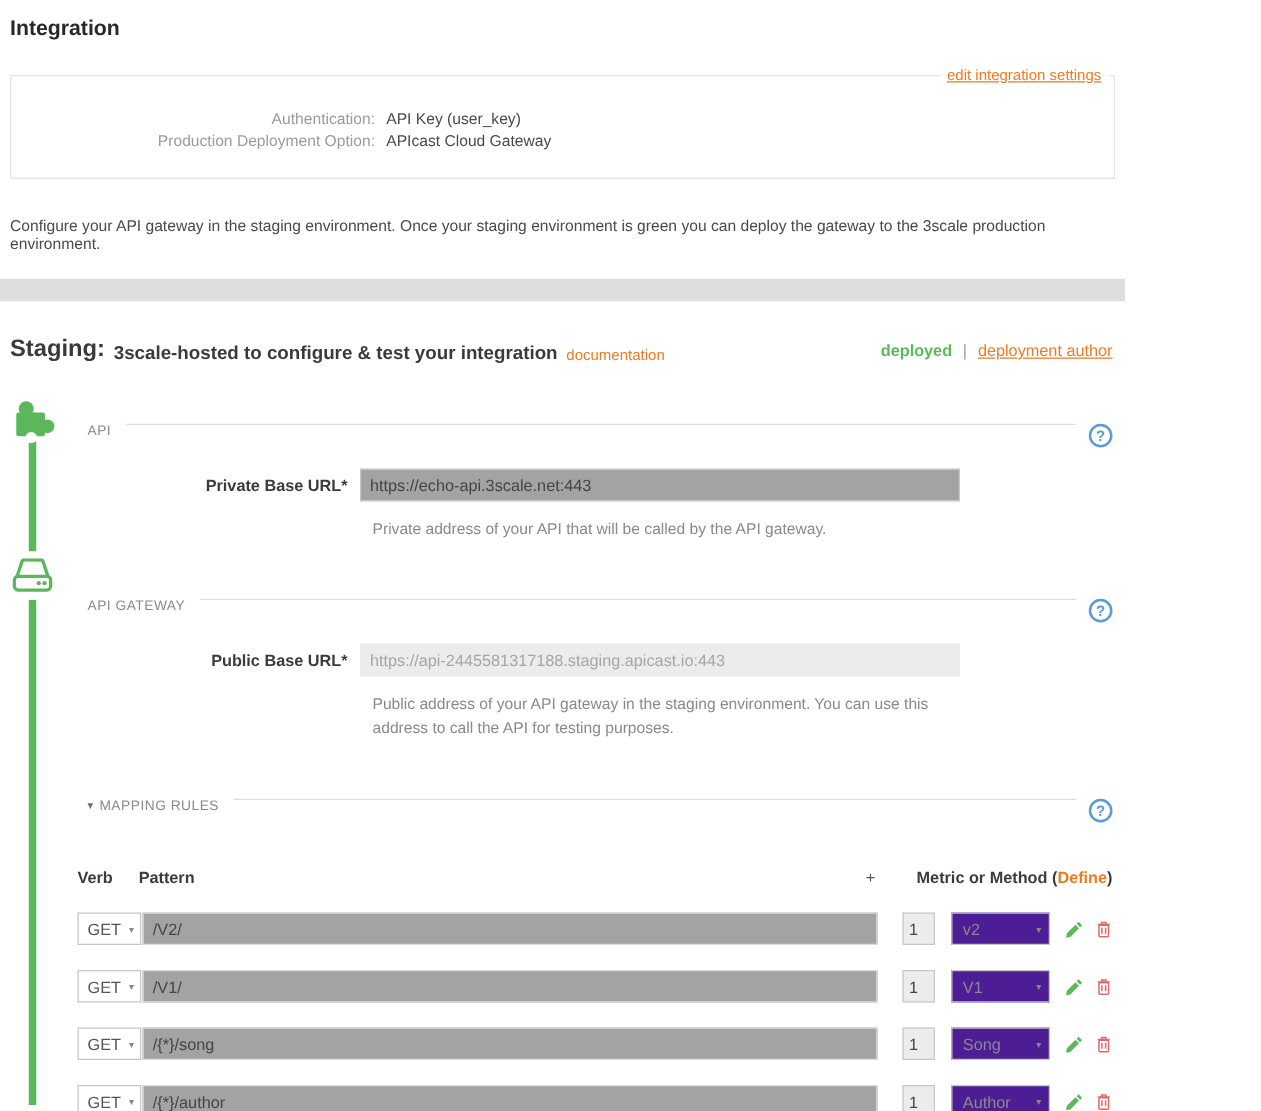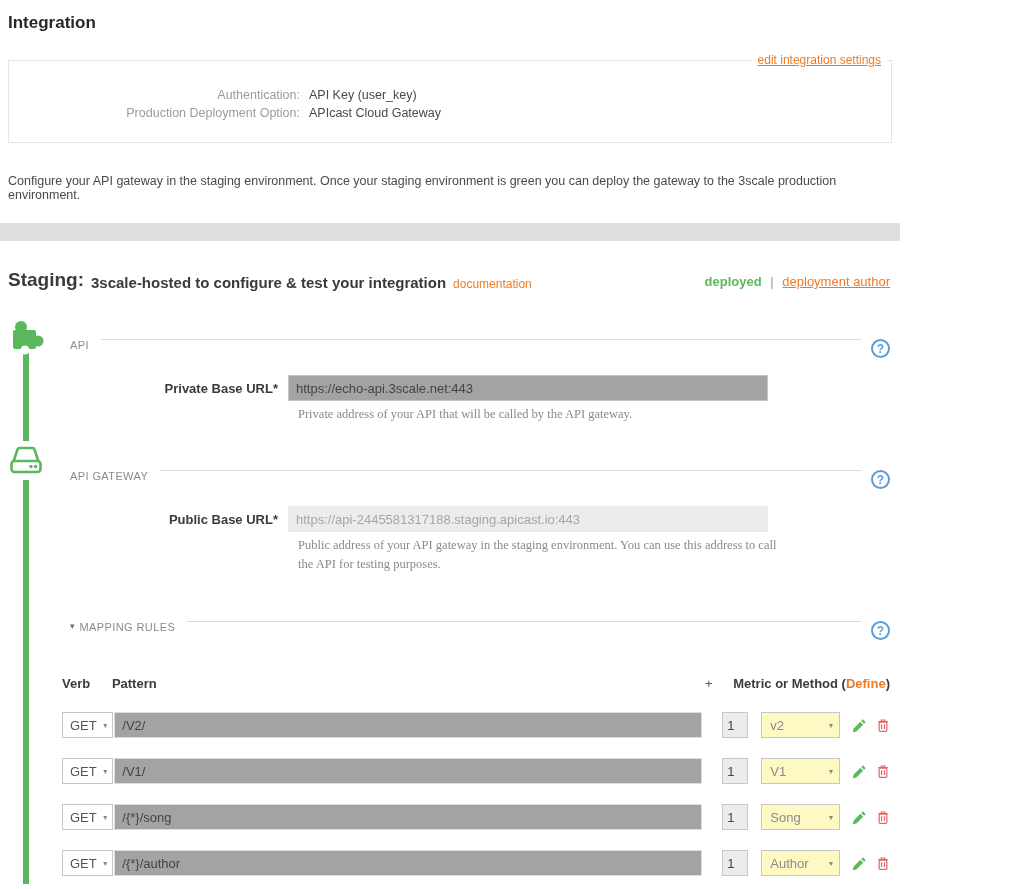--- a/index.html
+++ b/index.html
@@ -52,42 +52,42 @@
 
   .head-api { margin-top:48px; }
   .head-gw { margin-top:46px; }
   .head-mr { margin-top:47px; }
 
   .form-row { display:flex; align-items:center; margin-top:17px; }
   .form-row .flabel { width:226px; text-align:right; padding-right:10px; font-size:13px; font-weight:bold; color:#3b3b3b; }
   .url-input { width:480px; height:26px; border:1px solid #c6c6c6; padding:0 7px; font-size:13px;
                color:#444; font-family:"Liberation Sans","DejaVu Sans",sans-serif; background:#a3a3a3; }
   .url-input.disabled { background:#ececec; border-color:#ececec; color:#a6a6a6; }
-  .help-text { margin:4px 0 0 236px; font-size:12.5px; color:#8a8a8a; width:480px; line-height:19px;font-family:Liberation Serif, serif; }
+  .help-text { margin:13px 0 0 236px; font-size:12.5px; color:#8a8a8a; width:480px; line-height:19px; }
 
   
   .mr-table { margin-top:34px; }
   .mr-headrow { display:flex; align-items:center; font-size:13px; font-weight:bold; color:#3b3b3b; height:18px; }
   .mh-verb { width:56px; }
   .mh-pattern { width:646px; }
   .mh-spacer { width:20px; }
   .mh-plus { width:26px; font-weight:normal; color:#555; text-align:left; }
-  .mh-metric { margin-left:5px; white-space:nowrap; }
+  .mh-metric { margin-left:18px; white-space:nowrap; }
   .define-link { color:#ee7b24; cursor:pointer; }
 
   .mr-row { display:flex; align-items:center; margin-top:20px; height:26px; }
   .verb-select { width:55px; height:26px; border:1px solid #c6c6c6; background:#fff; display:flex;
                  align-items:center; justify-content:space-between; padding:0 5px 0 7px; font-size:13px;
                  color:#555; cursor:pointer; }
   .verb-select .caret, .metric-select .caret { font-size:8px; color:#888; }
   .pattern-input { margin-left:1px; width:645px; height:26px; background:#a3a3a3; border:1px solid #dcdcdc;
                    padding:0 7px; font-size:13px; color:#444; font-family:"Liberation Sans","DejaVu Sans",sans-serif; }
   .delta-input { margin-left:20px; width:26px; height:26px; background:#ececec; border:1px solid #c8c8c8;
                  padding:0 4px; font-size:13px; color:#444; font-family:"Liberation Sans","DejaVu Sans",sans-serif; }
-  .metric-select { margin-left:13px; width:85px; height:26px; border:1px solid #c6c6c6; background:#fef9c3;
+  .metric-select { margin-left:13px; width:85px; height:26px; border:1px solid #c6c6c6; background:#4c1d95;
                    display:flex; align-items:center; justify-content:space-between; padding:0 6px 0 8px;
                    font-size:13px; color:#8a8a8a; cursor:pointer; }
   .row-actions { display:flex; align-items:center; margin-left:12px; gap:9px; }
   .icon-btn { background:none; border:none; cursor:pointer; padding:0; display:flex; align-items:center; }
 
   .add-rule { display:flex; align-items:center; margin:17px 0 0 760px; cursor:pointer; }
   .add-plus { width:14px; height:14px; border-radius:50%; background:#47a447; color:#fff; font-size:12px;
               font-weight:bold; display:flex; align-items:center; justify-content:center; line-height:1; }
   .add-label { margin-left:5px; font-size:13px; font-weight:bold; color:#47a447; }
 </style>

